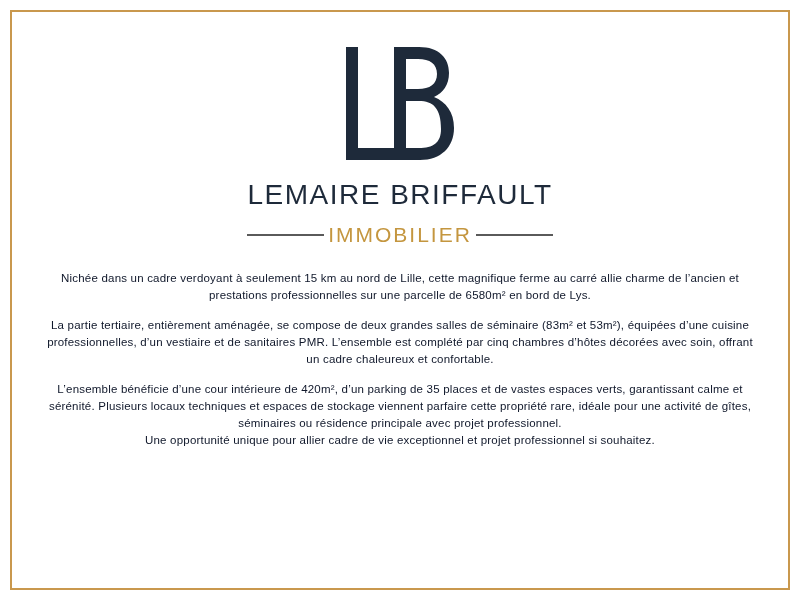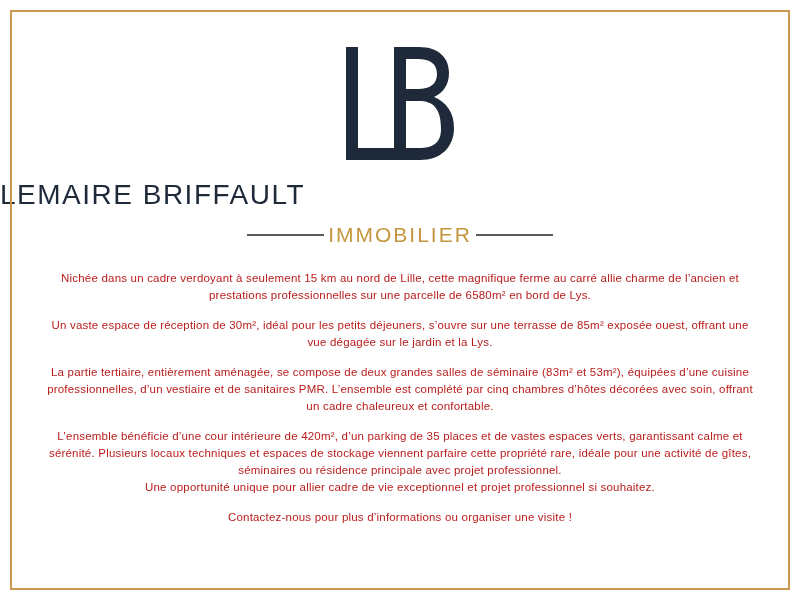--- a/index.html
+++ b/index.html
@@ -12,21 +12,21 @@
     overflow: hidden;
   }
   .frame {
     position: absolute;
     inset: 10px;
     border: 2px solid #C9984D;
     pointer-events: none;
   }
   .brand {
     padding-top: 47px;
-    text-align: left;
+    text-align: center;
   }
   .monogram {
     width: 108px;
     height: 113px;
     margin: 0 auto;
   }
   .monogram svg { display: block; width: 100%; height: 100%; }
   .brand-name {
     margin: 20px 0 0 0;
     color: #1E2A3A;
@@ -52,21 +52,21 @@
     color: #C4963F;
     font-size: 21px;
     font-weight: 500;
     letter-spacing: 2px;
     line-height: 26px;
   }
   .description {
     width: 712px;
     margin: 22px auto 16px auto;
     text-align: center;
-    color: #b91c1c;
+    color: #0f172a;
   }
   .description p {
     margin: 0 0 13px 0;
     font-size: 11.5px;
     letter-spacing: 0.2px;
     line-height: 17px;
     white-space: pre-line;
   }
   .description p.contact { margin-bottom: 0; }
 </style>
@@ -90,19 +90,17 @@
     <h1 class="brand-name">LEMAIRE BRIFFAULT</h1>
     <div class="tagline-row">
       <span class="rule"></span>
       <span class="tagline">IMMOBILIER</span>
       <span class="rule"></span>
     </div>
   </header>
 
   <main class="description">
     <p>Nichée dans un cadre verdoyant à seulement 15 km au nord de Lille, cette magnifique ferme au carré allie charme de l’ancien et prestations professionnelles sur une parcelle de 6580m² en bord de Lys.</p>
-    <p>Un vaste espace de réception de 30m², idéal pour les petits déjeuners, s’ouvre sur une terrasse de 85m² exposée ouest, offrant une vue dégagée sur le jardin et la Lys.</p>
     <p>La partie tertiaire, entièrement aménagée, se compose de deux grandes salles de séminaire (83m² et 53m²), équipées d’une cuisine professionnelles, d’un vestiaire et de sanitaires PMR. L’ensemble est complété par cinq chambres d’hôtes décorées avec soin, offrant un cadre chaleureux et confortable.</p>
     <p>L’ensemble bénéficie d’une cour intérieure de 420m², d’un parking de 35 places et de vastes espaces verts, garantissant calme et sérénité. Plusieurs locaux techniques et espaces de stockage viennent parfaire cette propriété rare, idéale pour une activité de gîtes, séminaires ou résidence principale avec projet professionnel.
 Une opportunité unique pour allier cadre de vie exceptionnel et projet professionnel si souhaitez.</p>
-    <p class="contact">Contactez-nous pour plus d’informations ou organiser une visite !</p>
   </main>
 </div>
 
 </body></html>

